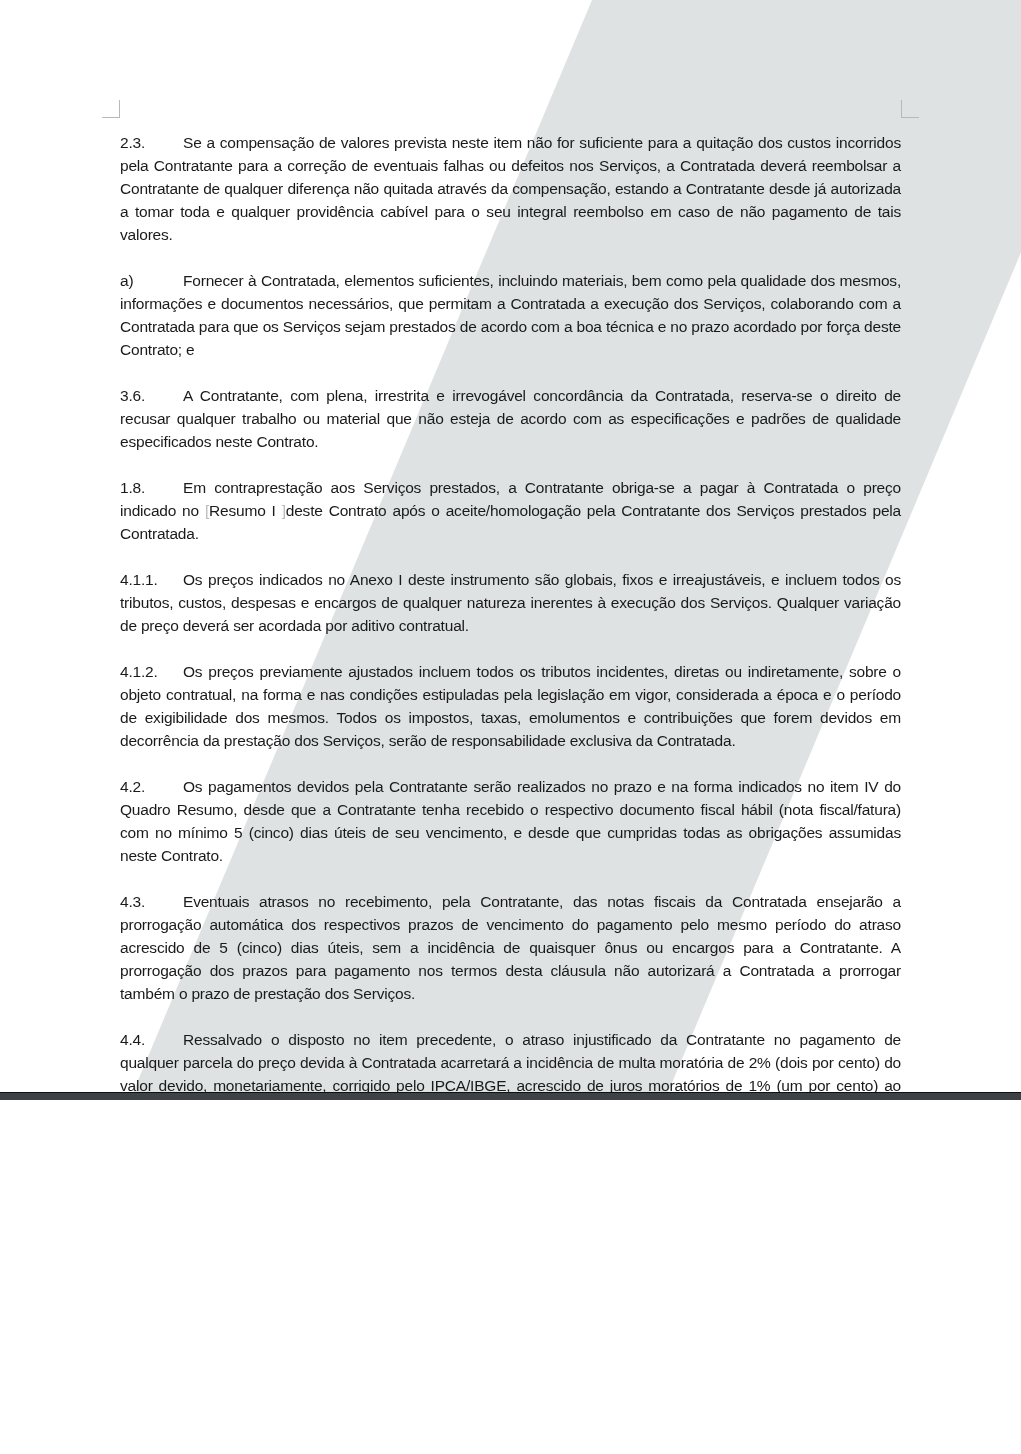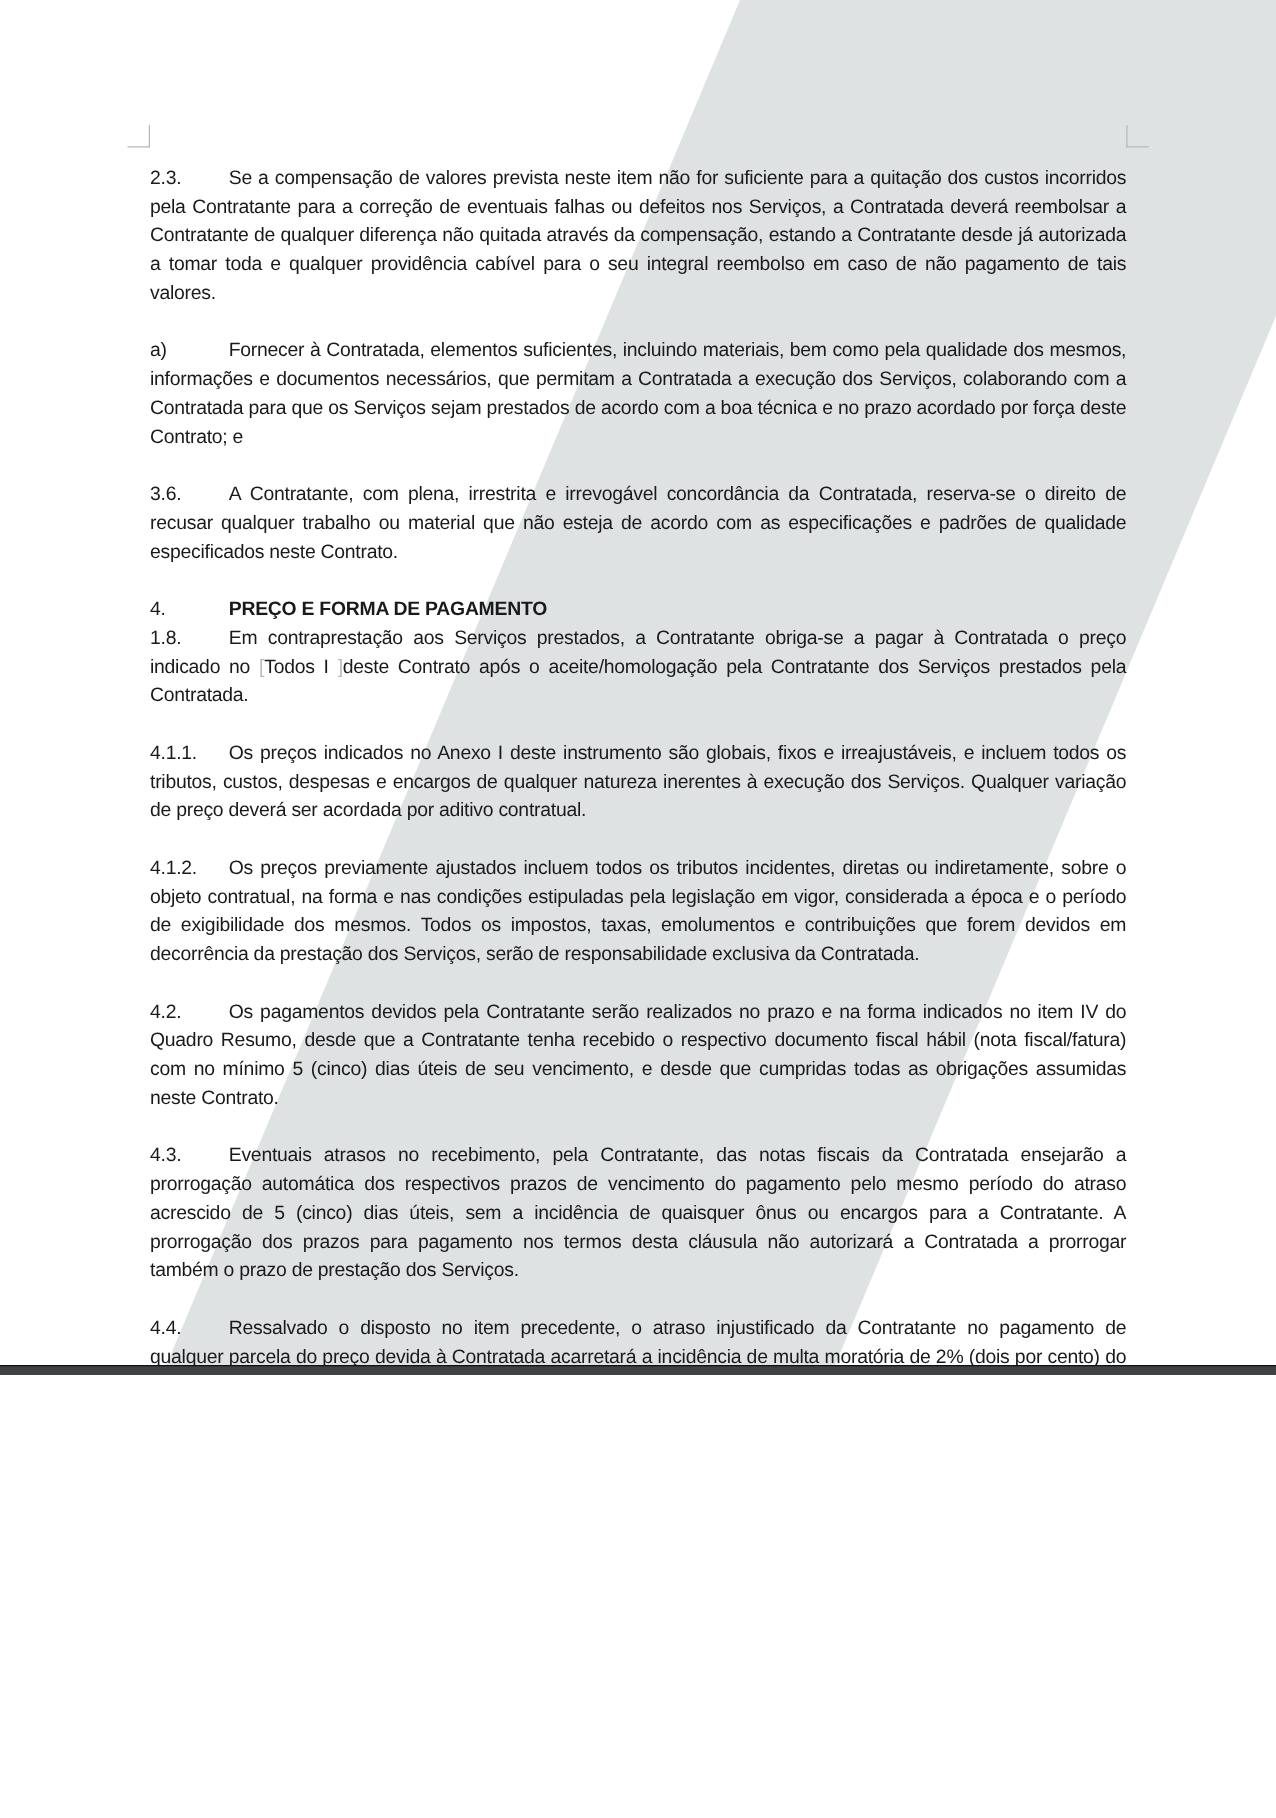--- a/index.html
+++ b/index.html
@@ -63,23 +63,22 @@
 
     <p class="para"><span class="num">2.3.</span><span>Se a compensação de valores prevista neste item não for suficiente para a quitação dos custos incorridos pela Contratante para a correção de eventuais falhas ou defeitos nos Serviços, a Contratada deverá reembolsar a Contratante de qualquer diferença não quitada através da compensação, estando a Contratante desde já autorizada a tomar toda e qualquer providência cabível para o seu integral reembolso em caso de não pagamento de tais valores.</span></p>
 
 
 
     <p class="para"><span class="num">a)</span><span>Fornecer à Contratada, elementos suficientes, incluindo materiais, bem como pela qualidade dos mesmos, informações e documentos necessários, que permitam a Contratada a execução dos Serviços, colaborando com a Contratada para que os Serviços sejam prestados de acordo com a boa técnica e no prazo acordado por força deste Contrato; e</span></p>
 
 
     <p class="para"><span class="num">3.6.</span><span>A Contratante, com plena, irrestrita e irrevogável concordância da Contratada, reserva-se o direito de recusar qualquer trabalho ou material que não esteja de acordo com as especificações e padrões de qualidade especificados neste Contrato.</span></p>
 
-    <p class="para tight"><span class="num">4.</span><span class="bold">PREÇO E FORMA DE PAGAMENTO</span></p>
 
-    <p class="para"><span class="num">1.8.</span><span>Em contraprestação aos Serviços prestados, a Contratante obriga-se a pagar à Contratada o preço indicado no </span><span class="bm">[</span><span>Todos I </span><span class="bm">]</span><span>deste Contrato após o aceite/homologação pela Contratante dos Serviços prestados pela Contratada.</span></p>
+    <p class="para"><span class="num">1.8.</span><span>Em contraprestação aos Serviços prestados, a Contratante obriga-se a pagar à Contratada o preço indicado no </span><span class="bm">[</span><span>Resumo I </span><span class="bm">]</span><span>deste Contrato após o aceite/homologação pela Contratante dos Serviços prestados pela Contratada.</span></p>
 
     <p class="para"><span class="num">4.1.1.</span><span>Os preços indicados no Anexo I deste instrumento são globais, fixos e irreajustáveis, e incluem todos os tributos, custos, despesas e encargos de qualquer natureza inerentes à execução dos Serviços. Qualquer variação de preço deverá ser acordada por aditivo contratual.</span></p>
 
     <p class="para"><span class="num">4.1.2.</span><span>Os preços previamente ajustados incluem todos os tributos incidentes, diretas ou indiretamente, sobre o objeto contratual, na forma e nas condições estipuladas pela legislação em vigor, considerada a época e o período de exigibilidade dos mesmos. Todos os impostos, taxas, emolumentos e contribuições que forem devidos em decorrência da prestação dos Serviços, serão de responsabilidade exclusiva da Contratada.</span></p>
 
     <p class="para"><span class="num">4.2.</span><span>Os pagamentos devidos pela Contratante serão realizados no prazo e na forma indicados no item IV do Quadro Resumo, desde que a Contratante tenha recebido o respectivo documento fiscal hábil (nota fiscal/fatura) com no mínimo 5 (cinco) dias úteis de seu vencimento, e desde que cumpridas todas as obrigações assumidas neste Contrato.</span></p>
 
     <p class="para"><span class="num">4.3.</span><span>Eventuais atrasos no recebimento, pela Contratante, das notas fiscais da Contratada ensejarão a prorrogação automática dos respectivos prazos de vencimento do pagamento pelo mesmo período do atraso acrescido de 5 (cinco) dias úteis, sem a incidência de quaisquer ônus ou encargos para a Contratante. A prorrogação dos prazos para pagamento nos termos desta cláusula não autorizará a Contratada a prorrogar também o prazo de prestação dos Serviços.</span></p>
 
     <p class="para"><span class="num">4.4.</span><span>Ressalvado o disposto no item precedente, o atraso injustificado da Contratante no pagamento de qualquer parcela do preço devida à Contratada acarretará a incidência de multa moratória de 2% (dois por cento) do valor devido, monetariamente, corrigido pelo IPCA/IBGE, acrescido de juros moratórios de 1% (um por cento) ao mês se o atraso for superior a 15 (quinze) dias.</span></p>

